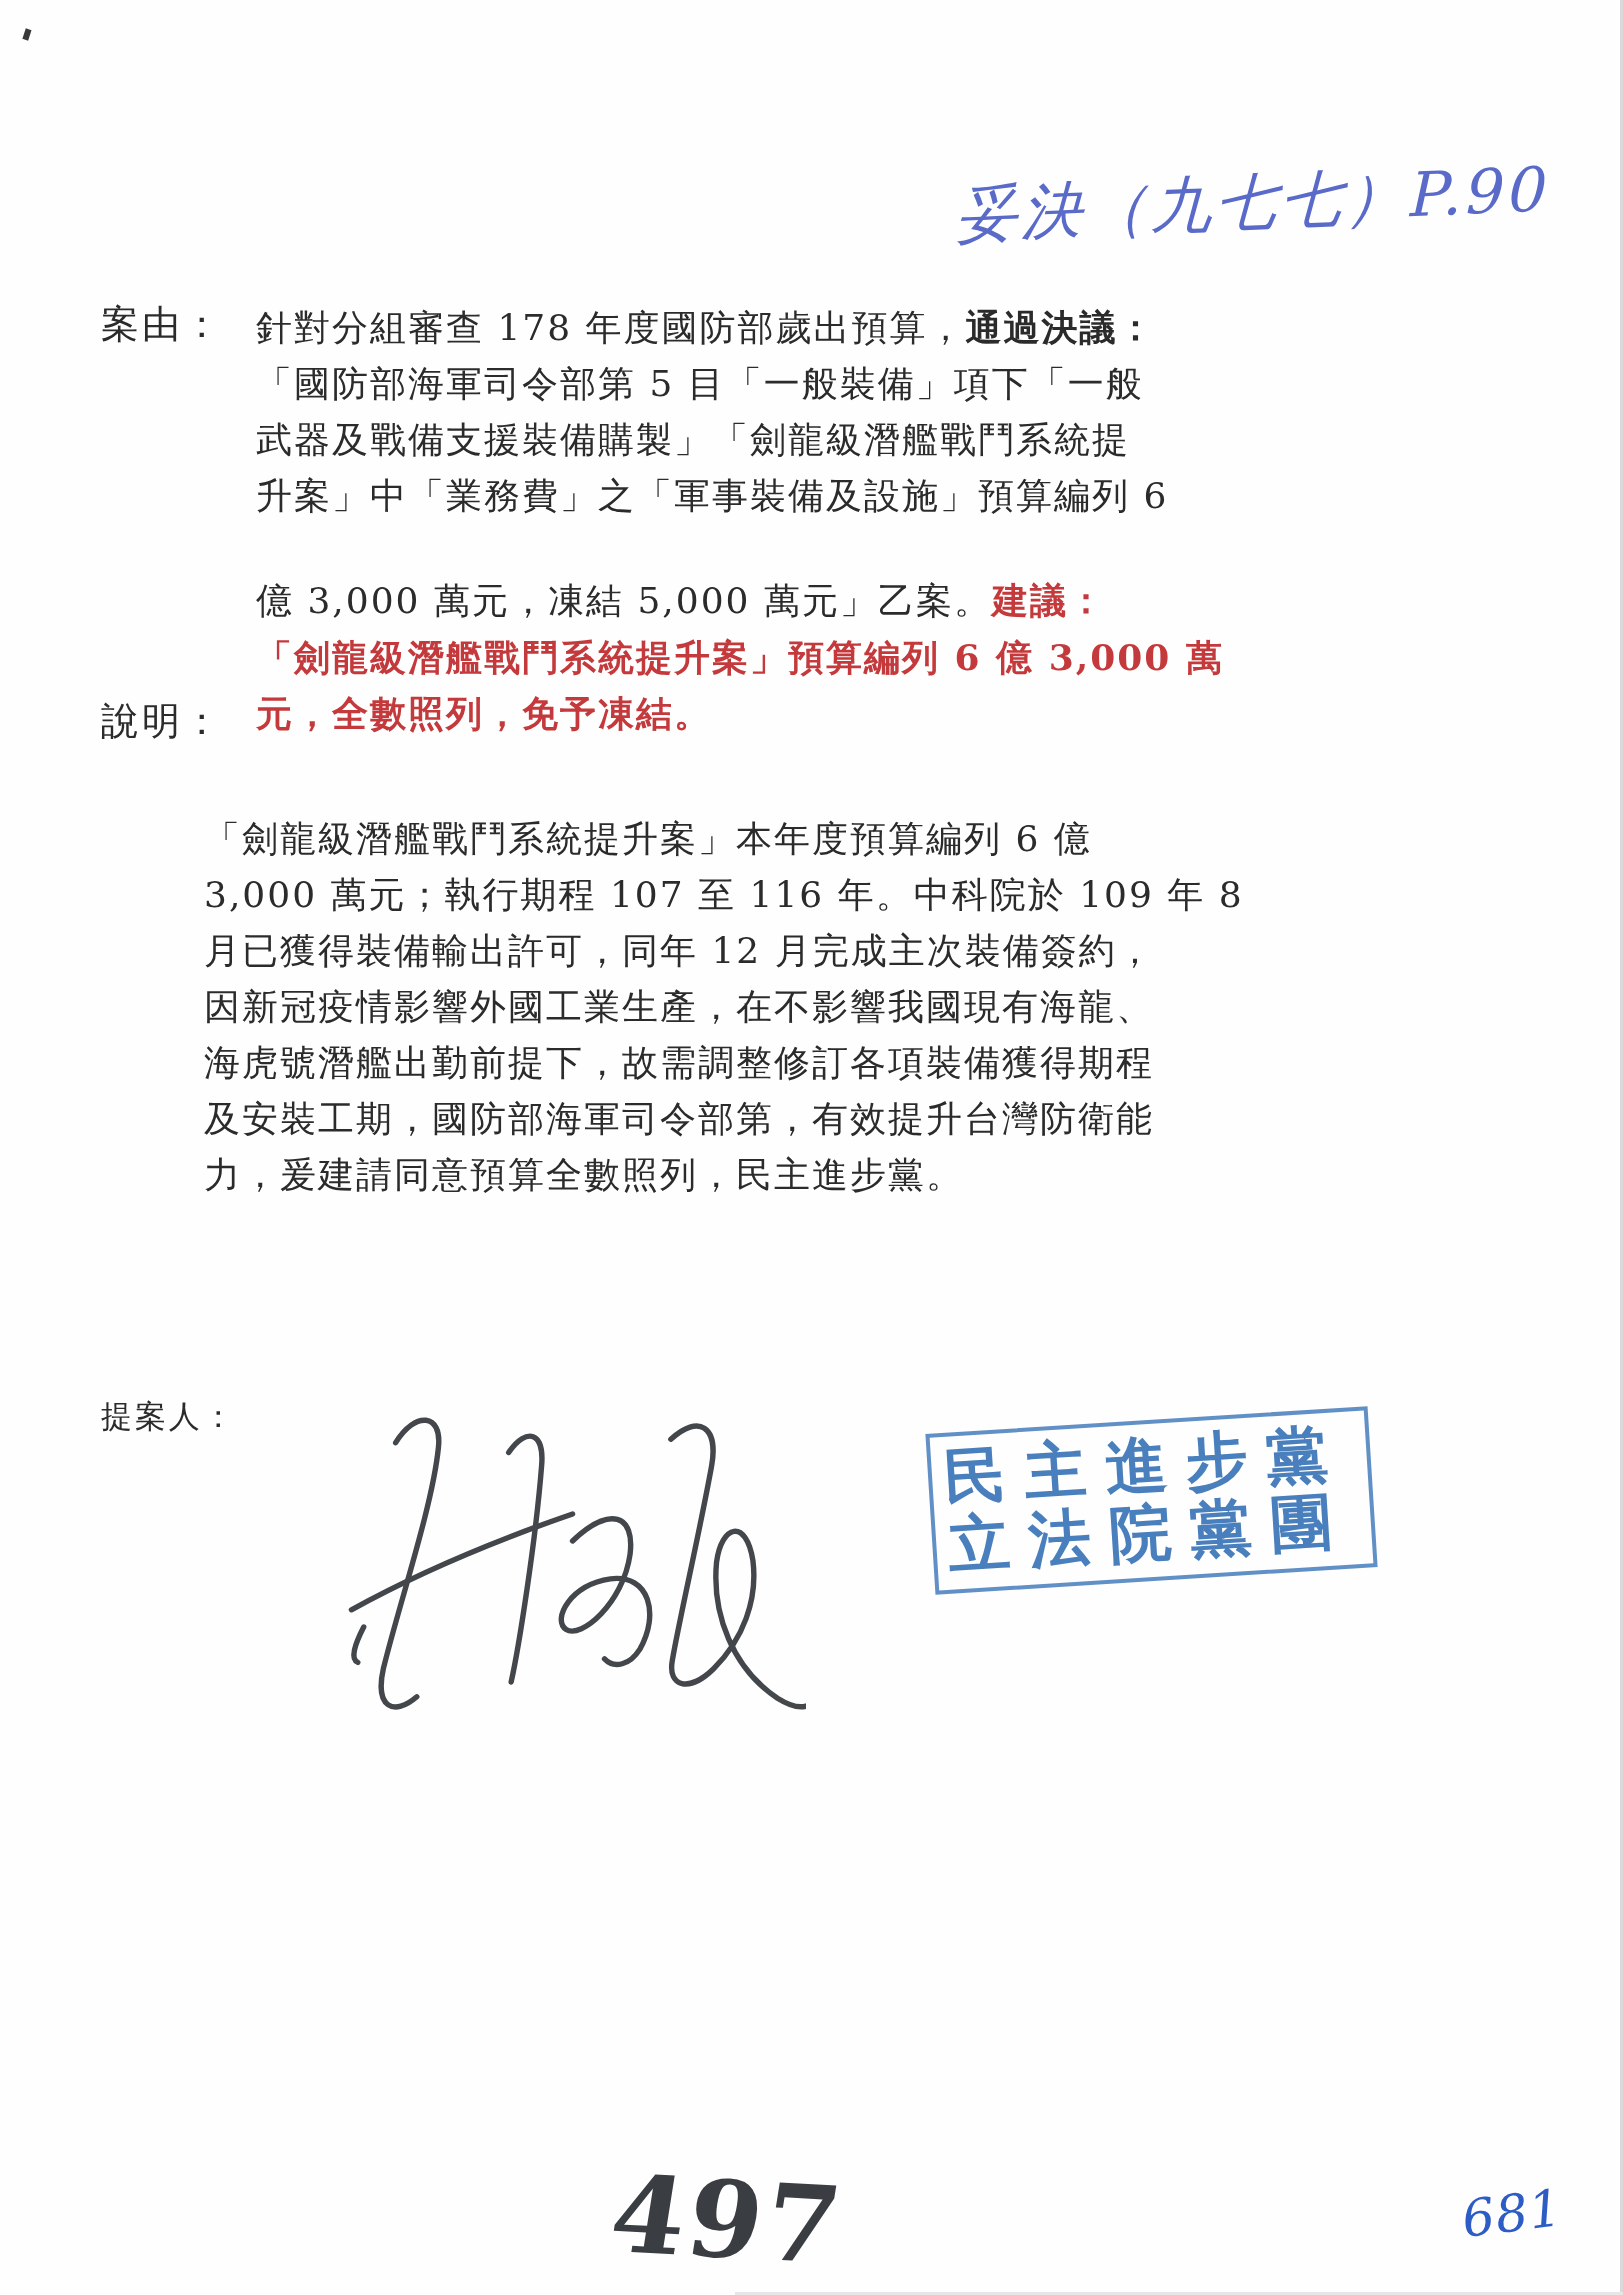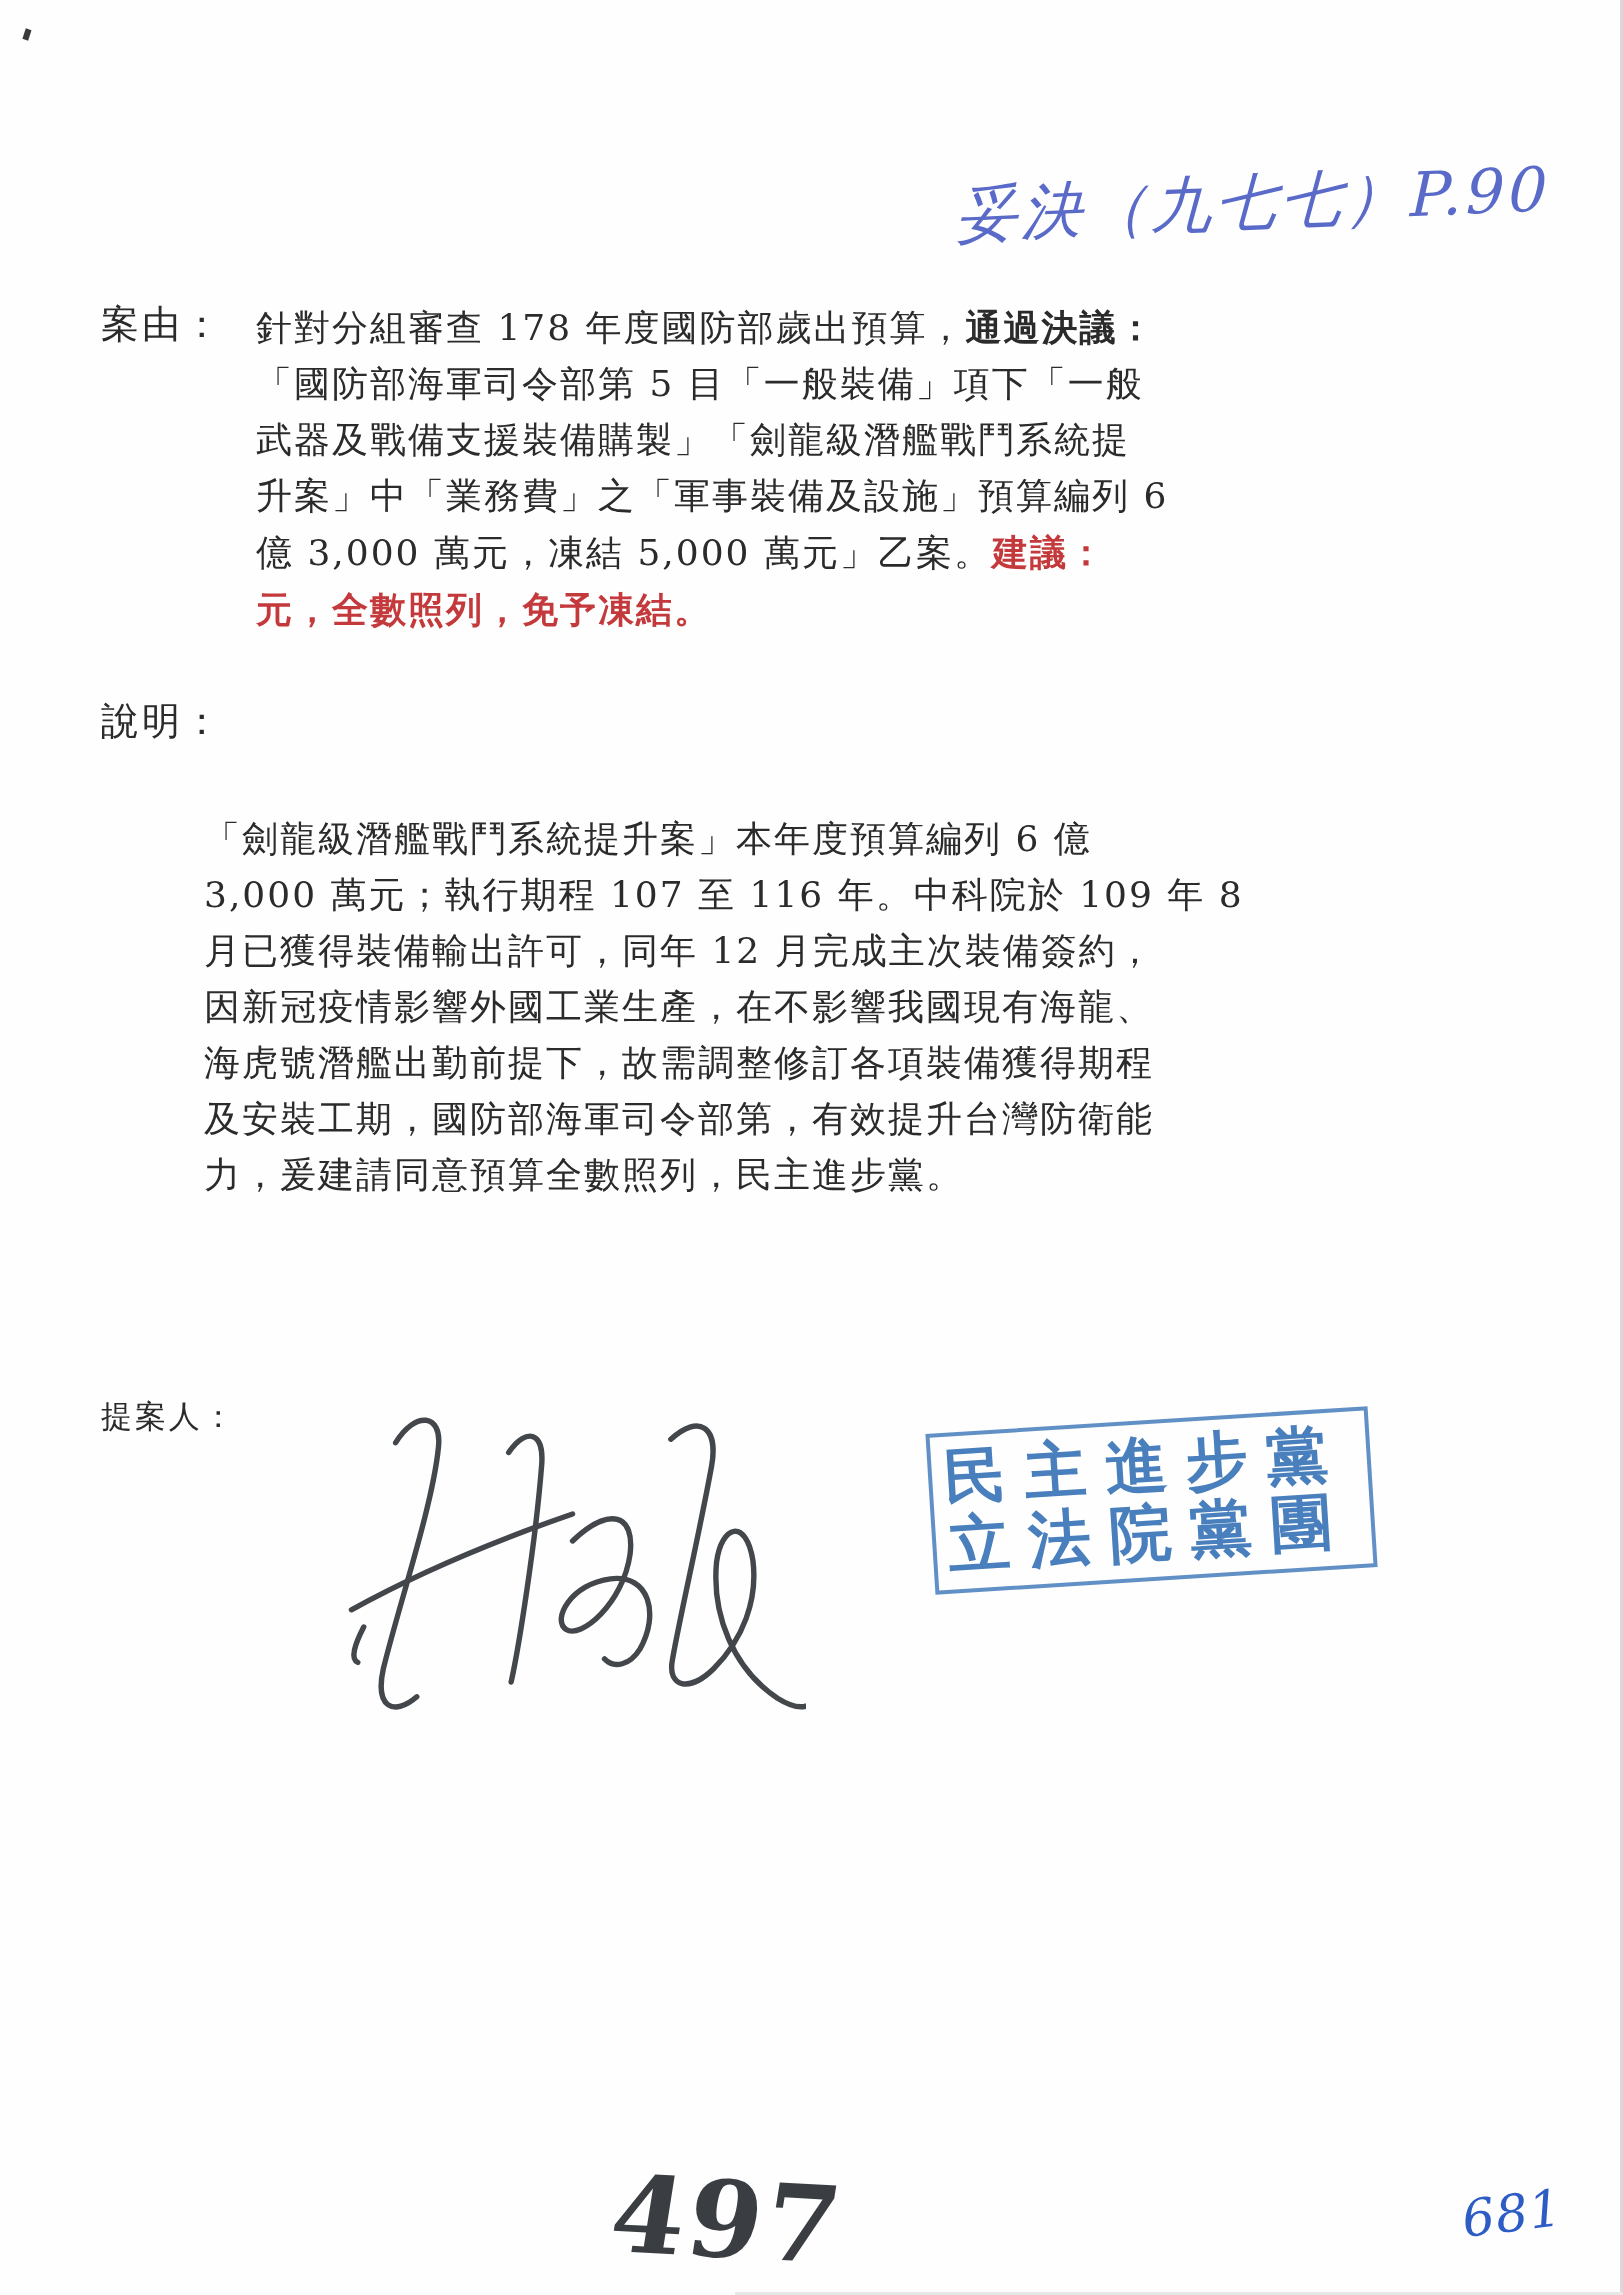--- a/index.html
+++ b/index.html
@@ -32,21 +32,21 @@
   .case-label{top:299px;}
   .exp-label{top:696px;}
   .proposer-label{top:1396px;font-weight:normal;font-size:31px;}
   .case-block{
     position:absolute;left:256px;top:299px;width:1258px;
     font-size:36px;line-height:56px;letter-spacing:2px;
   }
   .case-block .ln{display:block;white-space:nowrap;}
   .bold{font-weight:bold;}
   .red{color:#c43a3c;font-weight:bold;}
-  .ln-flex{display:flex;width:1179px;align-items:baseline;white-space:nowrap;}
+  .ln-flex{display:flex;width:1179px;align-items:baseline;white-space:nowrap;margin-top:48px;}
   .ln-flex .colon-end{margin-left:auto;}
   .exp-block{
     position:absolute;left:204px;top:811px;width:1317px;
     font-size:36px;line-height:56px;letter-spacing:2px;
   }
   .exp-block .ln{display:block;white-space:nowrap;}
   
   .signature{position:absolute;left:290px;top:1391px;}
   
   .stamp{
@@ -89,20 +89,21 @@
   <div class="hand-blue">妥決（九七七）P.90</div>
 
   <div class="label case-label">案由：</div>
 
   <div class="case-block">
     <span class="ln"><span>針對分組審查 178 年度國防部歲出預算，</span><span class="bold">通過決議：</span></span>
     <span class="ln">「國防部海軍司令部第 5 目「一般裝備」項下「一般</span>
     <span class="ln">武器及戰備支援裝備購製」「劍龍級潛艦戰鬥系統提</span>
     <span class="ln">升案」中「業務費」之「軍事裝備及設施」預算編列 6</span>
     <span class="ln ln-flex"><span>億 3,000 萬元，凍結 5,000 萬元」乙案。</span><span class="red">建議</span><span class="red colon-end">：</span></span>
+    <span class="ln red">「劍龍級潛艦戰鬥系統提升案」預算編列 6 億 3,000 萬</span>
     <span class="ln red">元，全數照列，免予凍結。</span>
   </div>
 
   <div class="label exp-label">說明：</div>
 
   <div class="exp-block">
     <span class="ln">「劍龍級潛艦戰鬥系統提升案」本年度預算編列 6 億</span>
     <span class="ln">3,000 萬元；執行期程 107 至 116 年。中科院於 109 年 8</span>
     <span class="ln">月已獲得裝備輸出許可，同年 12 月完成主次裝備簽約，</span>
     <span class="ln">因新冠疫情影響外國工業生產，在不影響我國現有海龍、</span>

